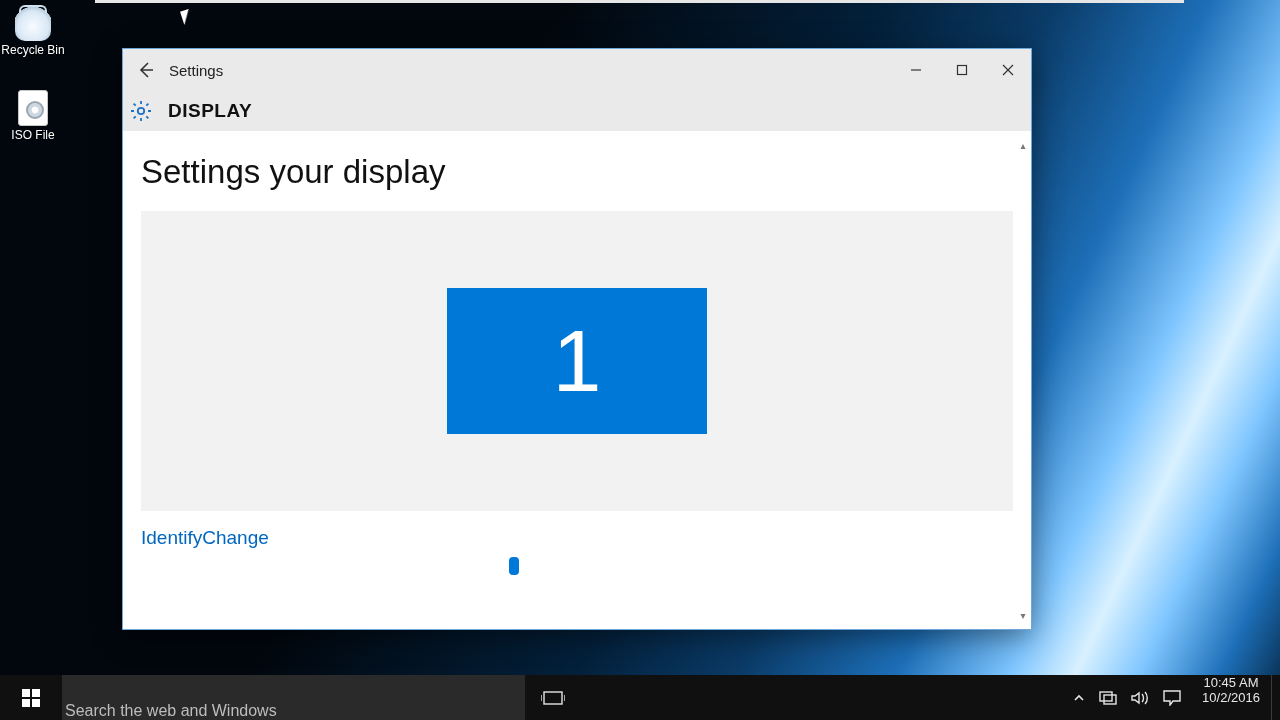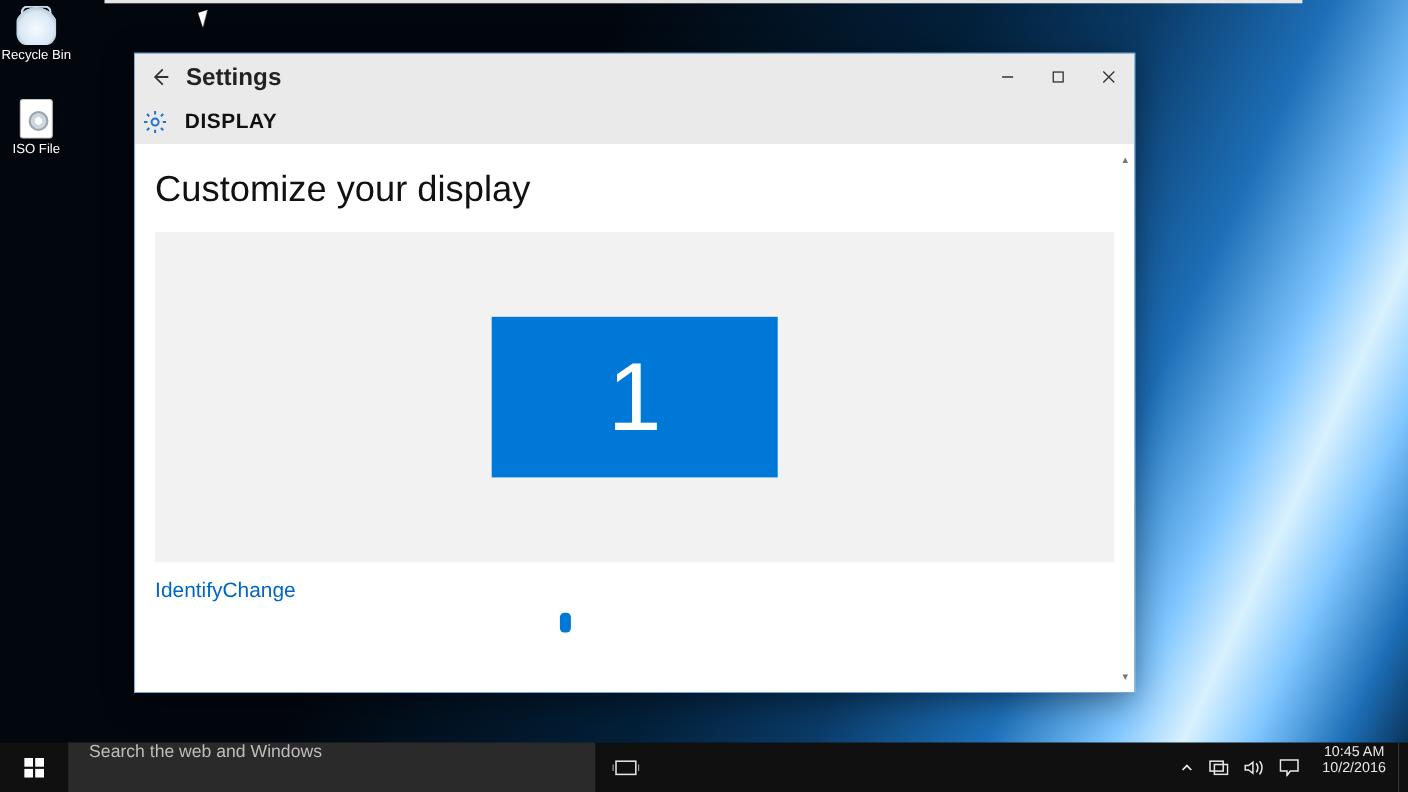--- a/index.html
+++ b/index.html
@@ -39,21 +39,21 @@
   .iso .pic::after{content:"";position:absolute;left:50%;top:50%;width:14px;height:14px;
     margin:-7px 0 0 -7px;border:2px solid #9aa6b2;border-radius:50%;
     background:radial-gradient(circle,#fff 35%,#cfd8e0 36%);}
   
   .window{
     position:absolute;left:122px;top:48px;width:908px;height:580px;
     background:#fff;border:1px solid #6fa8d8;box-shadow:0 6px 28px rgba(0,0,0,.45);
     display:flex;flex-direction:column;
   }
   .titlebar{height:42px;background:#eaeaea;display:flex;align-items:center;
-    color:#222;font-size:22px;font-weight:bold;}
+    color:#222;font-size:15px;}
   .titlebar .back{width:46px;height:42px;display:flex;align-items:center;
     justify-content:center;cursor:default;}
   .titlebar .back svg{stroke:#333;}
   .titlebar .title{flex:1;}
   .tb-btn{width:46px;height:42px;display:flex;align-items:center;
     justify-content:center;}
   .tb-btn svg{stroke:#333;}
   .subhead{height:40px;background:#eaeaea;display:flex;align-items:center;
     padding-left:5px;gap:14px;}
   .subhead .gear{width:26px;height:26px;display:flex;align-items:center;justify-content:center;}
@@ -75,22 +75,22 @@
   .scroll{position:absolute;right:0;top:6px;bottom:6px;width:16px;}
   .scroll .arrow{width:16px;height:16px;display:flex;align-items:center;
     justify-content:center;color:#777;font-size:10px;}
   .scroll .arrow.up{position:absolute;top:0;}
   .scroll .arrow.down{position:absolute;bottom:0;}
   
   .taskbar{position:absolute;left:0;right:0;bottom:0;height:45px;background:#101010;
     display:flex;align-items:stretch;color:#e6e6e6;font-size:16px;}
   .tb-start{width:62px;display:flex;align-items:center;justify-content:center;}
   .tb-start svg{fill:#fff;}
-  .tb-search{width:460px;background:#2a2a2a;display:flex;align-items:flex-start;
-    padding-left:19px;color:#bdbdbd;}
+  .tb-search{width:460px;background:#2a2a2a;display:flex;align-items:flex-end;
+    padding-left:3px;color:#bdbdbd;}
   .tb-task{width:56px;display:flex;align-items:center;justify-content:center;}
   .tb-pinned{flex:1;display:flex;}
   .tb-pinned .pin{width:50px;}
   .tb-left-of-clock{display:flex;align-items:center;gap:14px;padding:0 10px;}
   .tb-left-of-clock svg{stroke:#e6e6e6;fill:none;}
   .tb-clock{width:80px;display:flex;flex-direction:column;align-items:center;
     justify-content:flex-start;font-size:13px;line-height:15px;}
   .tb-show-desktop{width:8px;border-left:1px solid #3a3a3a;}
 </style>
 </head>
@@ -139,21 +139,21 @@
       <div class="gear">
         <svg width="24" height="24" viewBox="0 0 24 24" stroke-width="1.8">
           <circle cx="12" cy="12" r="3.2"></circle>
           <path d="M12 2v3M12 19v3M2 12h3M19 12h3M4.6 4.6l2.1 2.1M17.3 17.3l2.1 2.1M19.4 4.6l-2.1 2.1M6.7 17.3l-2.1 2.1"></path>
         </svg>
       </div>
       <div class="category">DISPLAY</div>
     </div>
 
     <div class="content">
-      <h1>Customize your display</h1>
+      <h1>Settings your display</h1>
 
       <div class="display-arena">
         <div class="monitor-tile">
           <span>1</span>
         </div>
       </div>
 
       <div class="link-row">
         <a href="#">Identify</a>
         <a href="#">Change</a>

